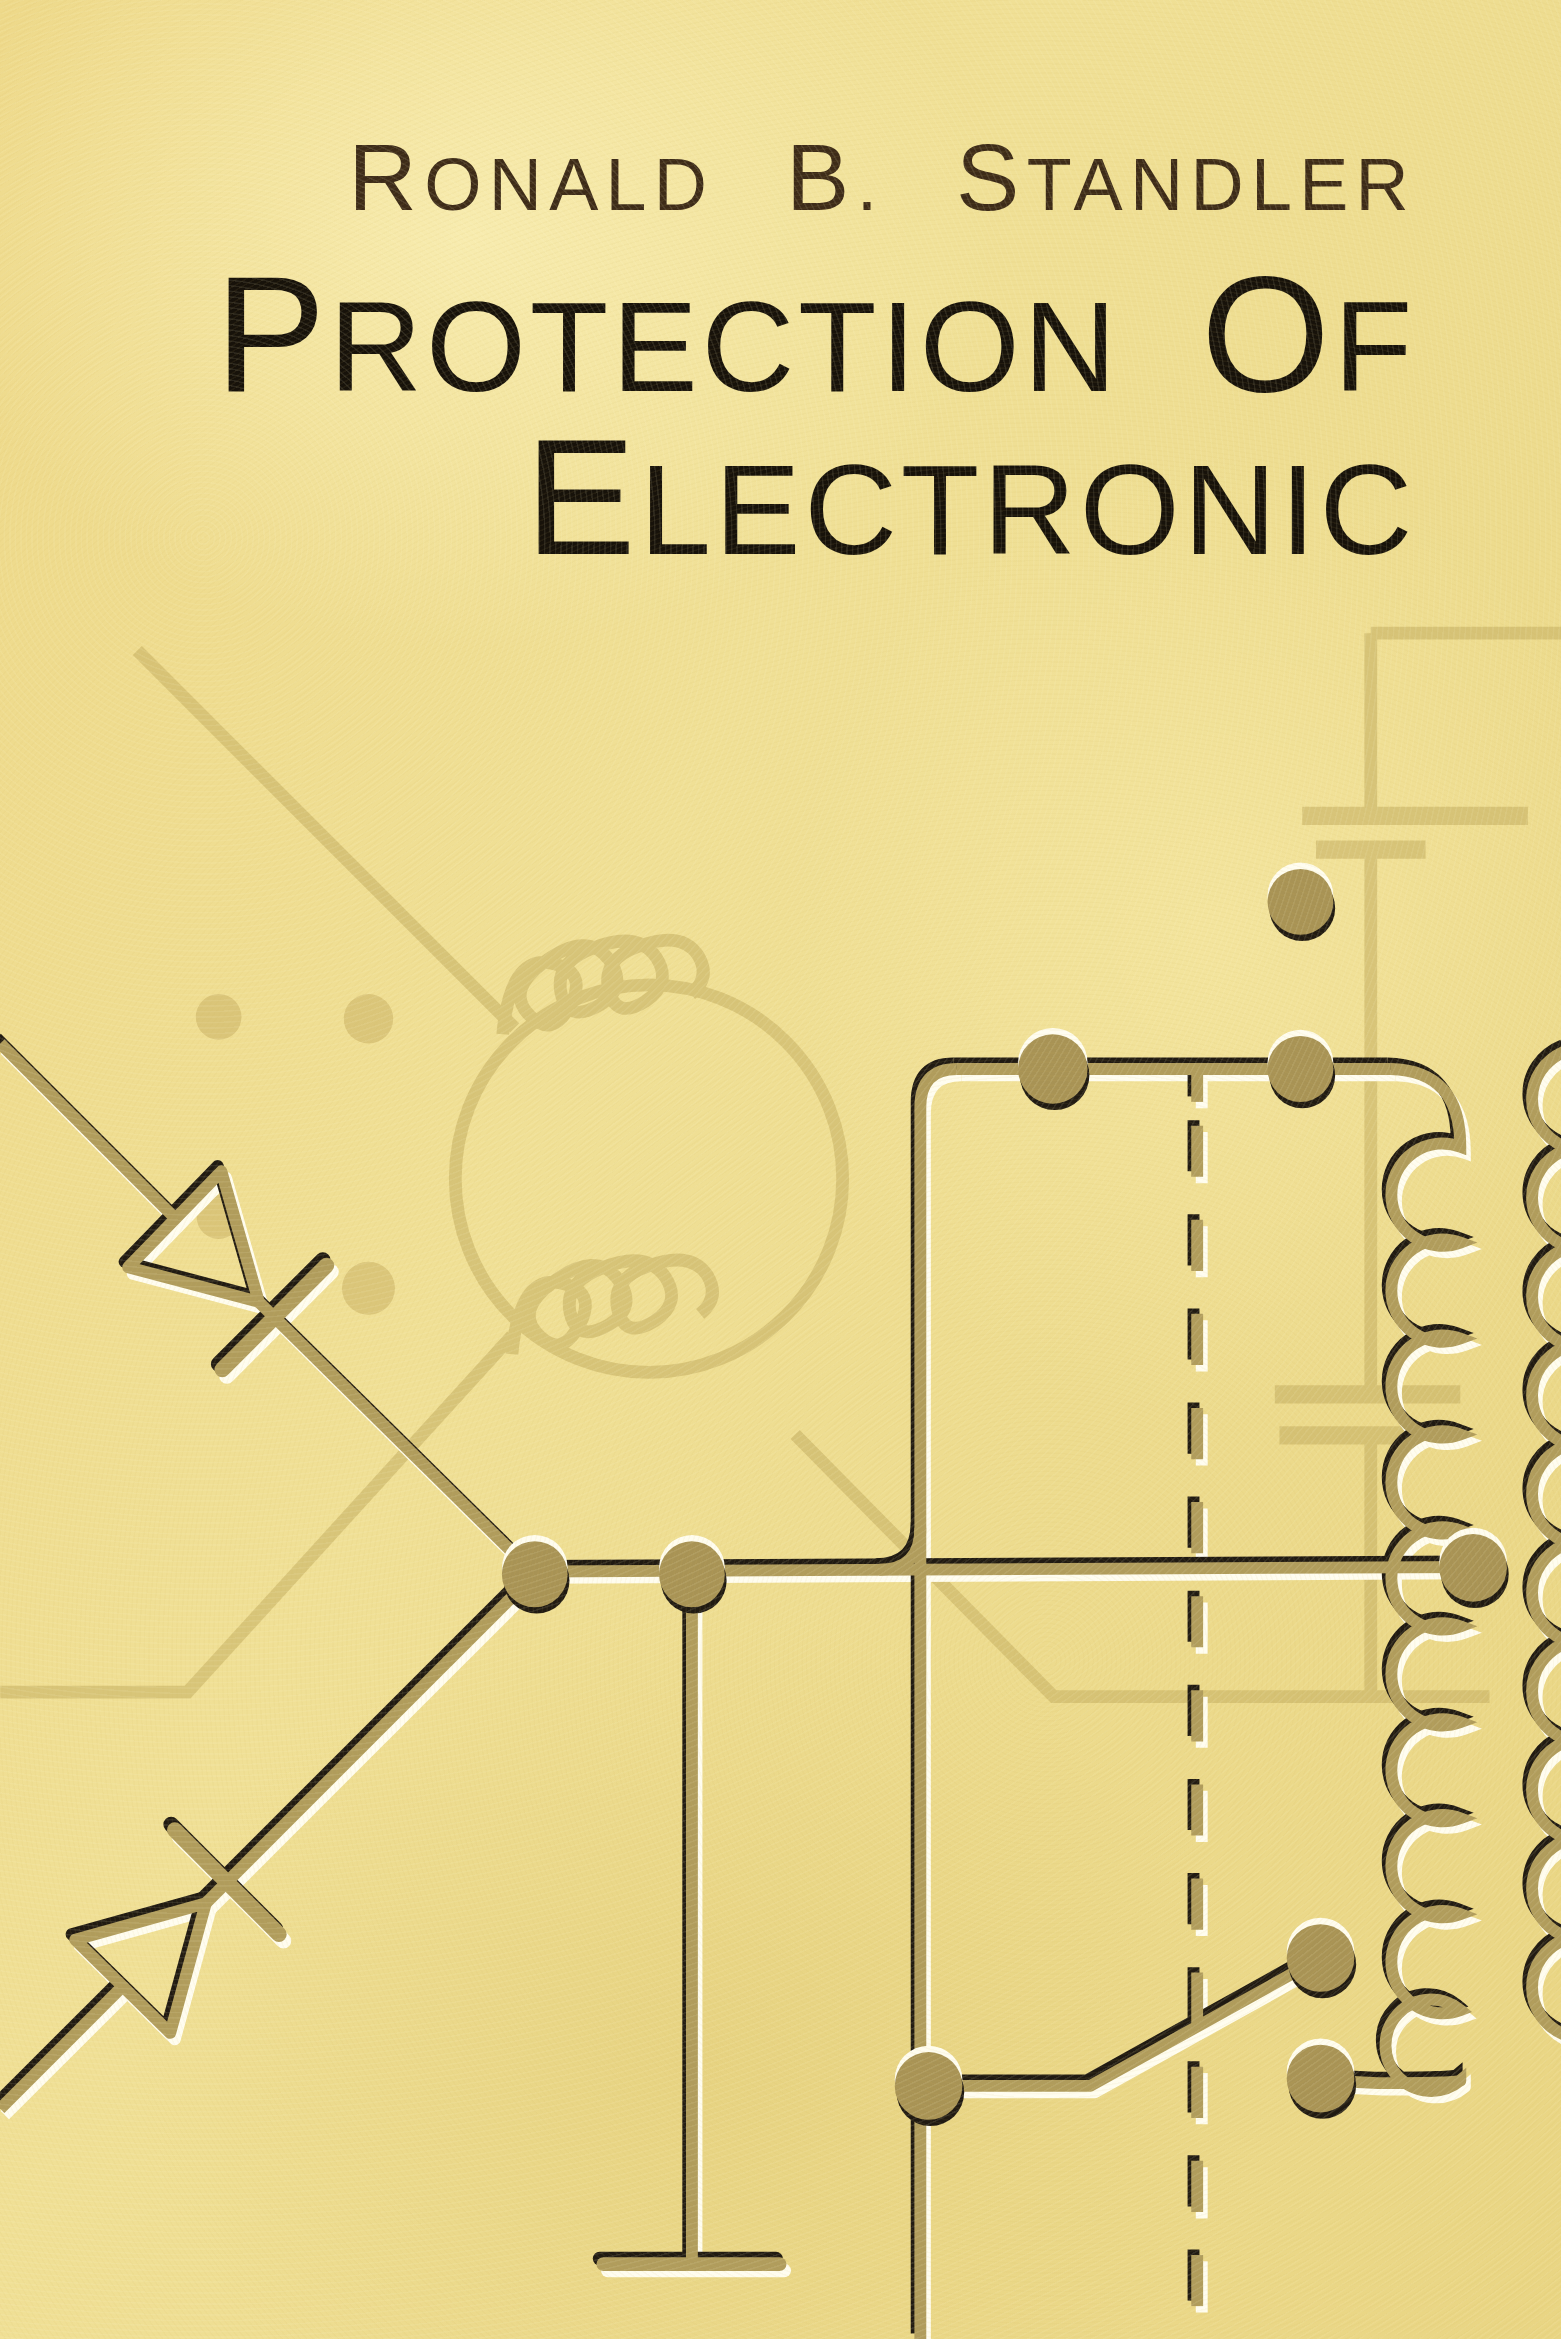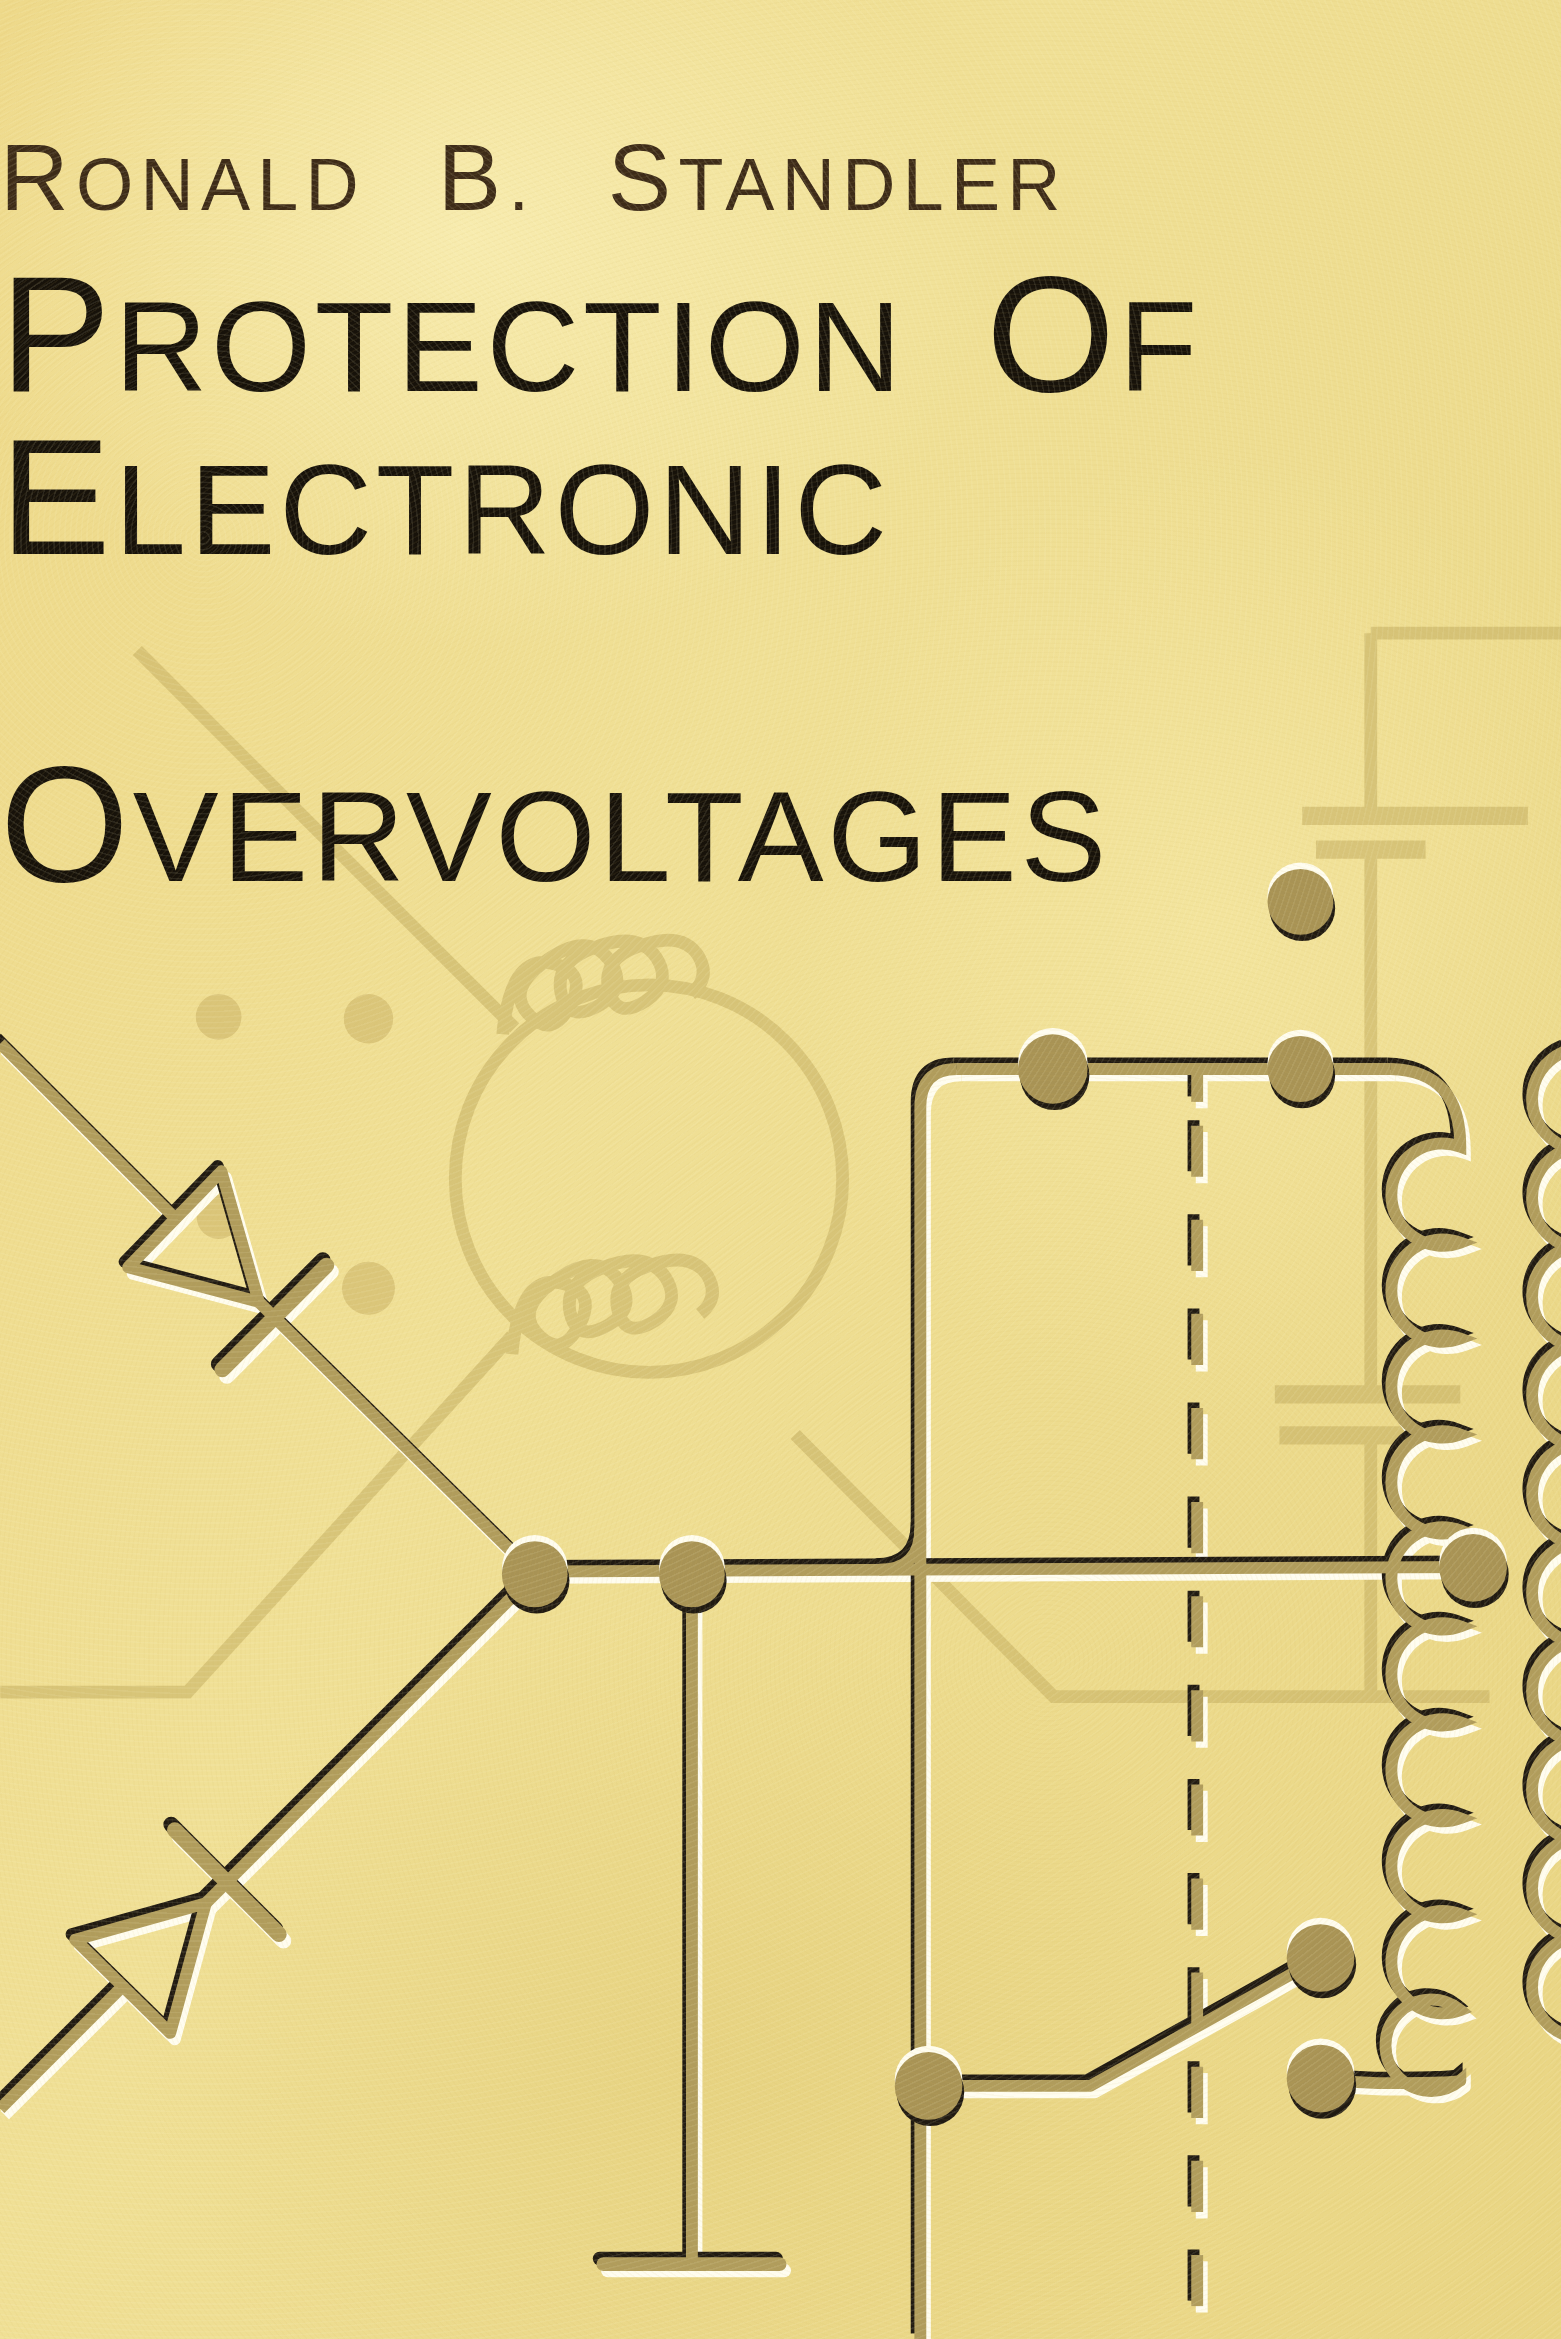--- a/index.html
+++ b/index.html
@@ -12,21 +12,21 @@
       radial-gradient(ellipse 914px 731px at 45% 88%, rgba(220,196,108,.38), rgba(220,196,108,0) 62%),
       linear-gradient(115deg, #eed98a 0%, #f0e096 40%, #e9d583 100%);
     font-family:"Liberation Sans", sans-serif;
   }
   .grain{
     position:absolute;inset:0;pointer-events:none;opacity:.45;
     background-image:
       repeating-radial-gradient(circle at 13% 23%, rgba(255,252,215,.20) 0 1.1px, rgba(255,252,215,0) 1.8px 5.5px),
       repeating-radial-gradient(circle at 67% 71%, rgba(205,180,95,.16) 0 1px, rgba(205,180,95,0) 1.8px 4.6px);
   }
-  .txt{position:absolute;left:0;width:1416px;text-align:left;line-height:1;white-space:nowrap;}
+  .txt{position:absolute;left:0;width:1416px;text-align:right;line-height:1;white-space:nowrap;}
   .author{top:130px;font-size:95px;letter-spacing:7.3px;word-spacing:38px;color:#3d2b18;}
   .title{color:#17120a;font-size:166px;letter-spacing:3.7px;word-spacing:31px;}
   .t1{top:251px}.t2{top:414px}.t3{top:577px}.t4{top:741px}
   .sc .ic{font-size:1em;}
   .sc .rc{font-size:0.775em;}
   svg{position:absolute;left:0;top:0;}
   
   #art path{fill:none;stroke:currentColor;}
   .lay-hl{color:#fffdf0;}
   .lay-sh{color:#201a12;}
@@ -165,17 +165,16 @@
       </g>
     <g fill="#a89355">
         <use href="#dots"></use>
       </g>
   </svg>
 
   <div class="txt author sc"><span class="ic">R</span><span class="rc">ONALD</span> <span class="ic">B</span><span class="rc">.</span> <span class="ic">S</span><span class="rc">TANDLER</span></div>
 
   <div class="txt title t1 sc"><span class="ic">P</span><span class="rc">ROTECTION</span> <span class="ic">O</span><span class="rc">F</span></div>
   <div class="txt title t2 sc"><span class="ic">E</span><span class="rc">LECTRONIC</span></div>
-  <div class="txt title t4 sc"><span class="ic">O</span><span class="rc">VERVOLTAGES</span></div>
 
   <div class="grain"></div>
 </div>
 
 
 </body></html>

